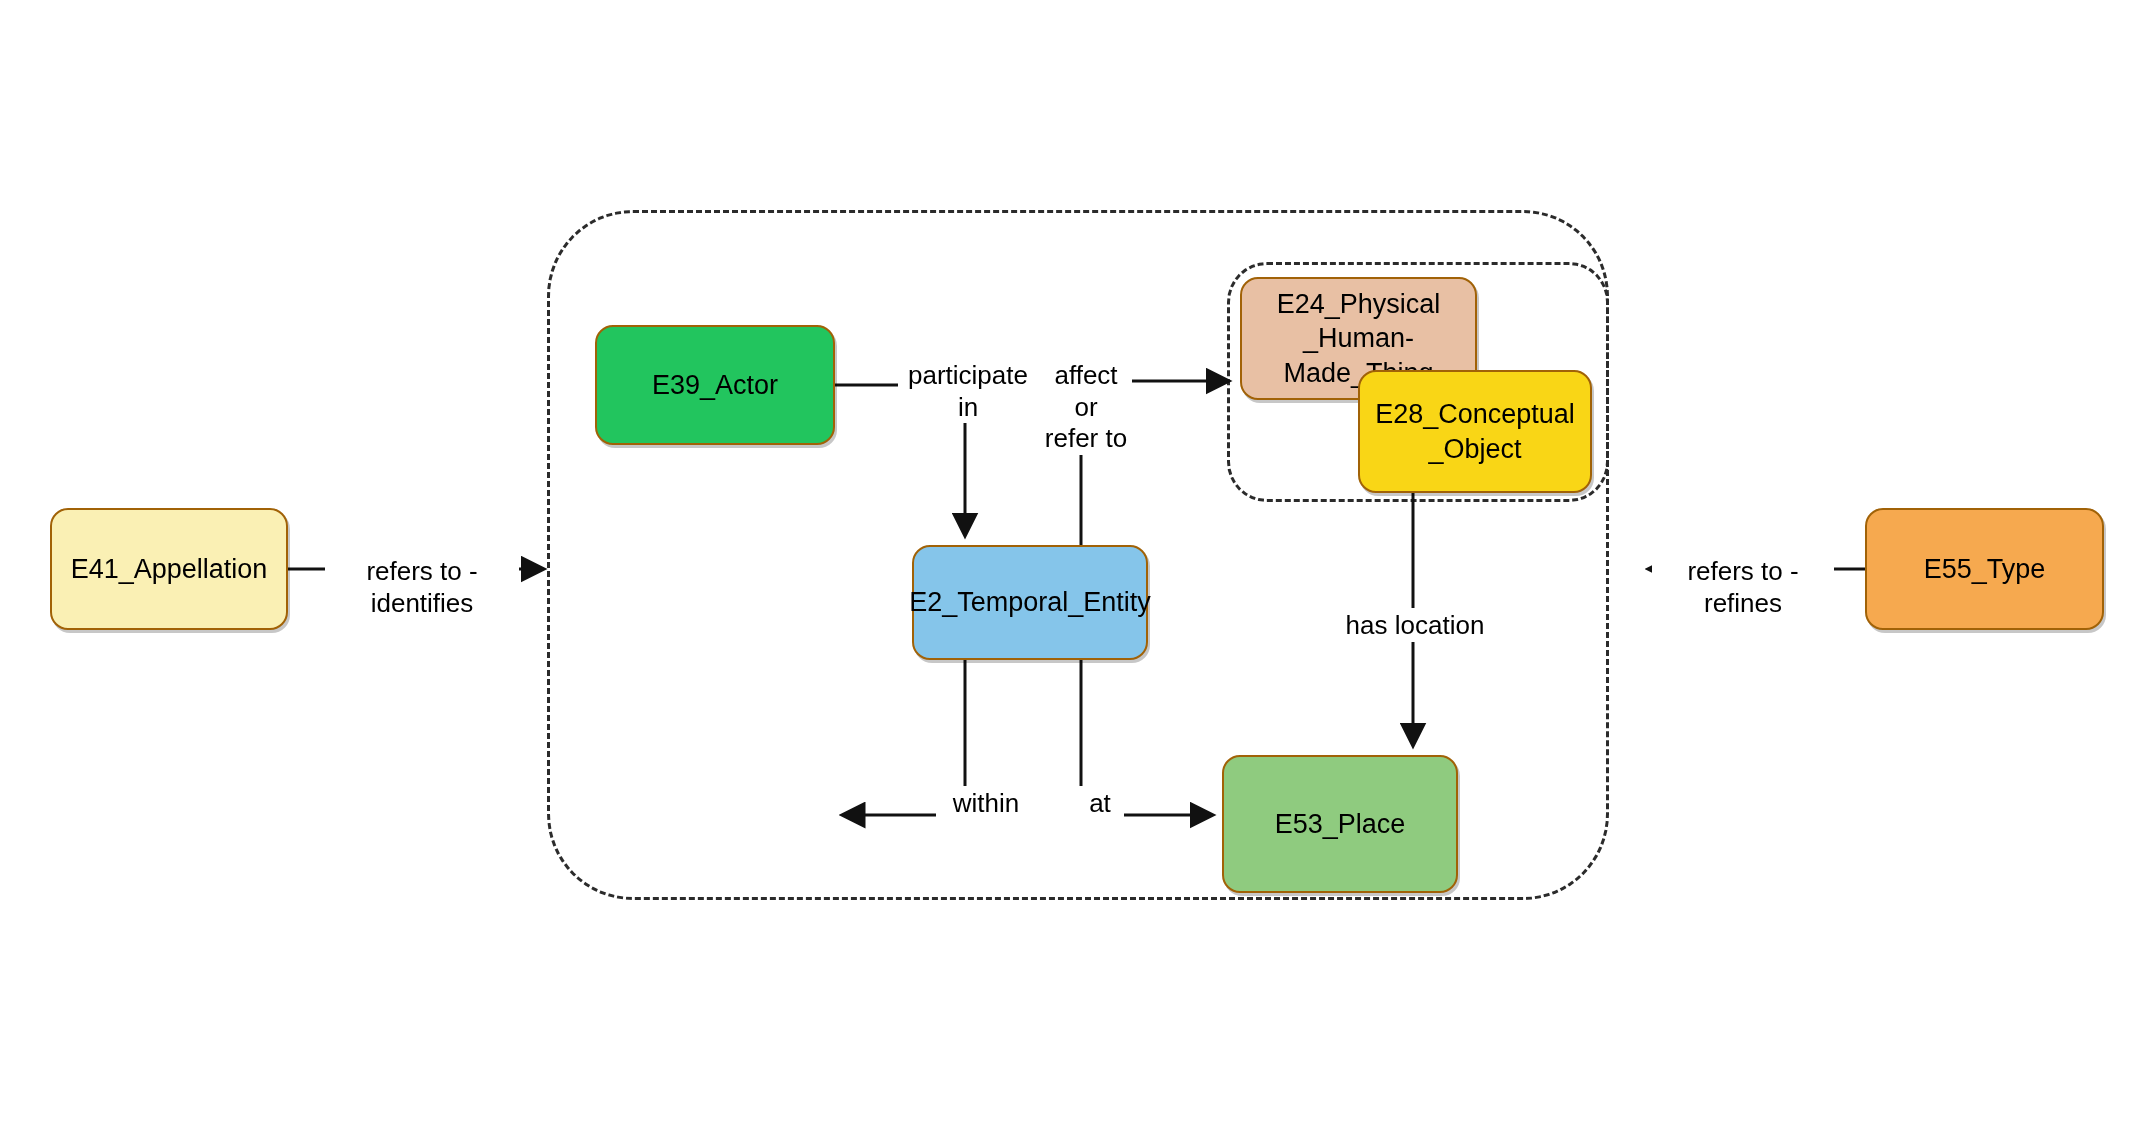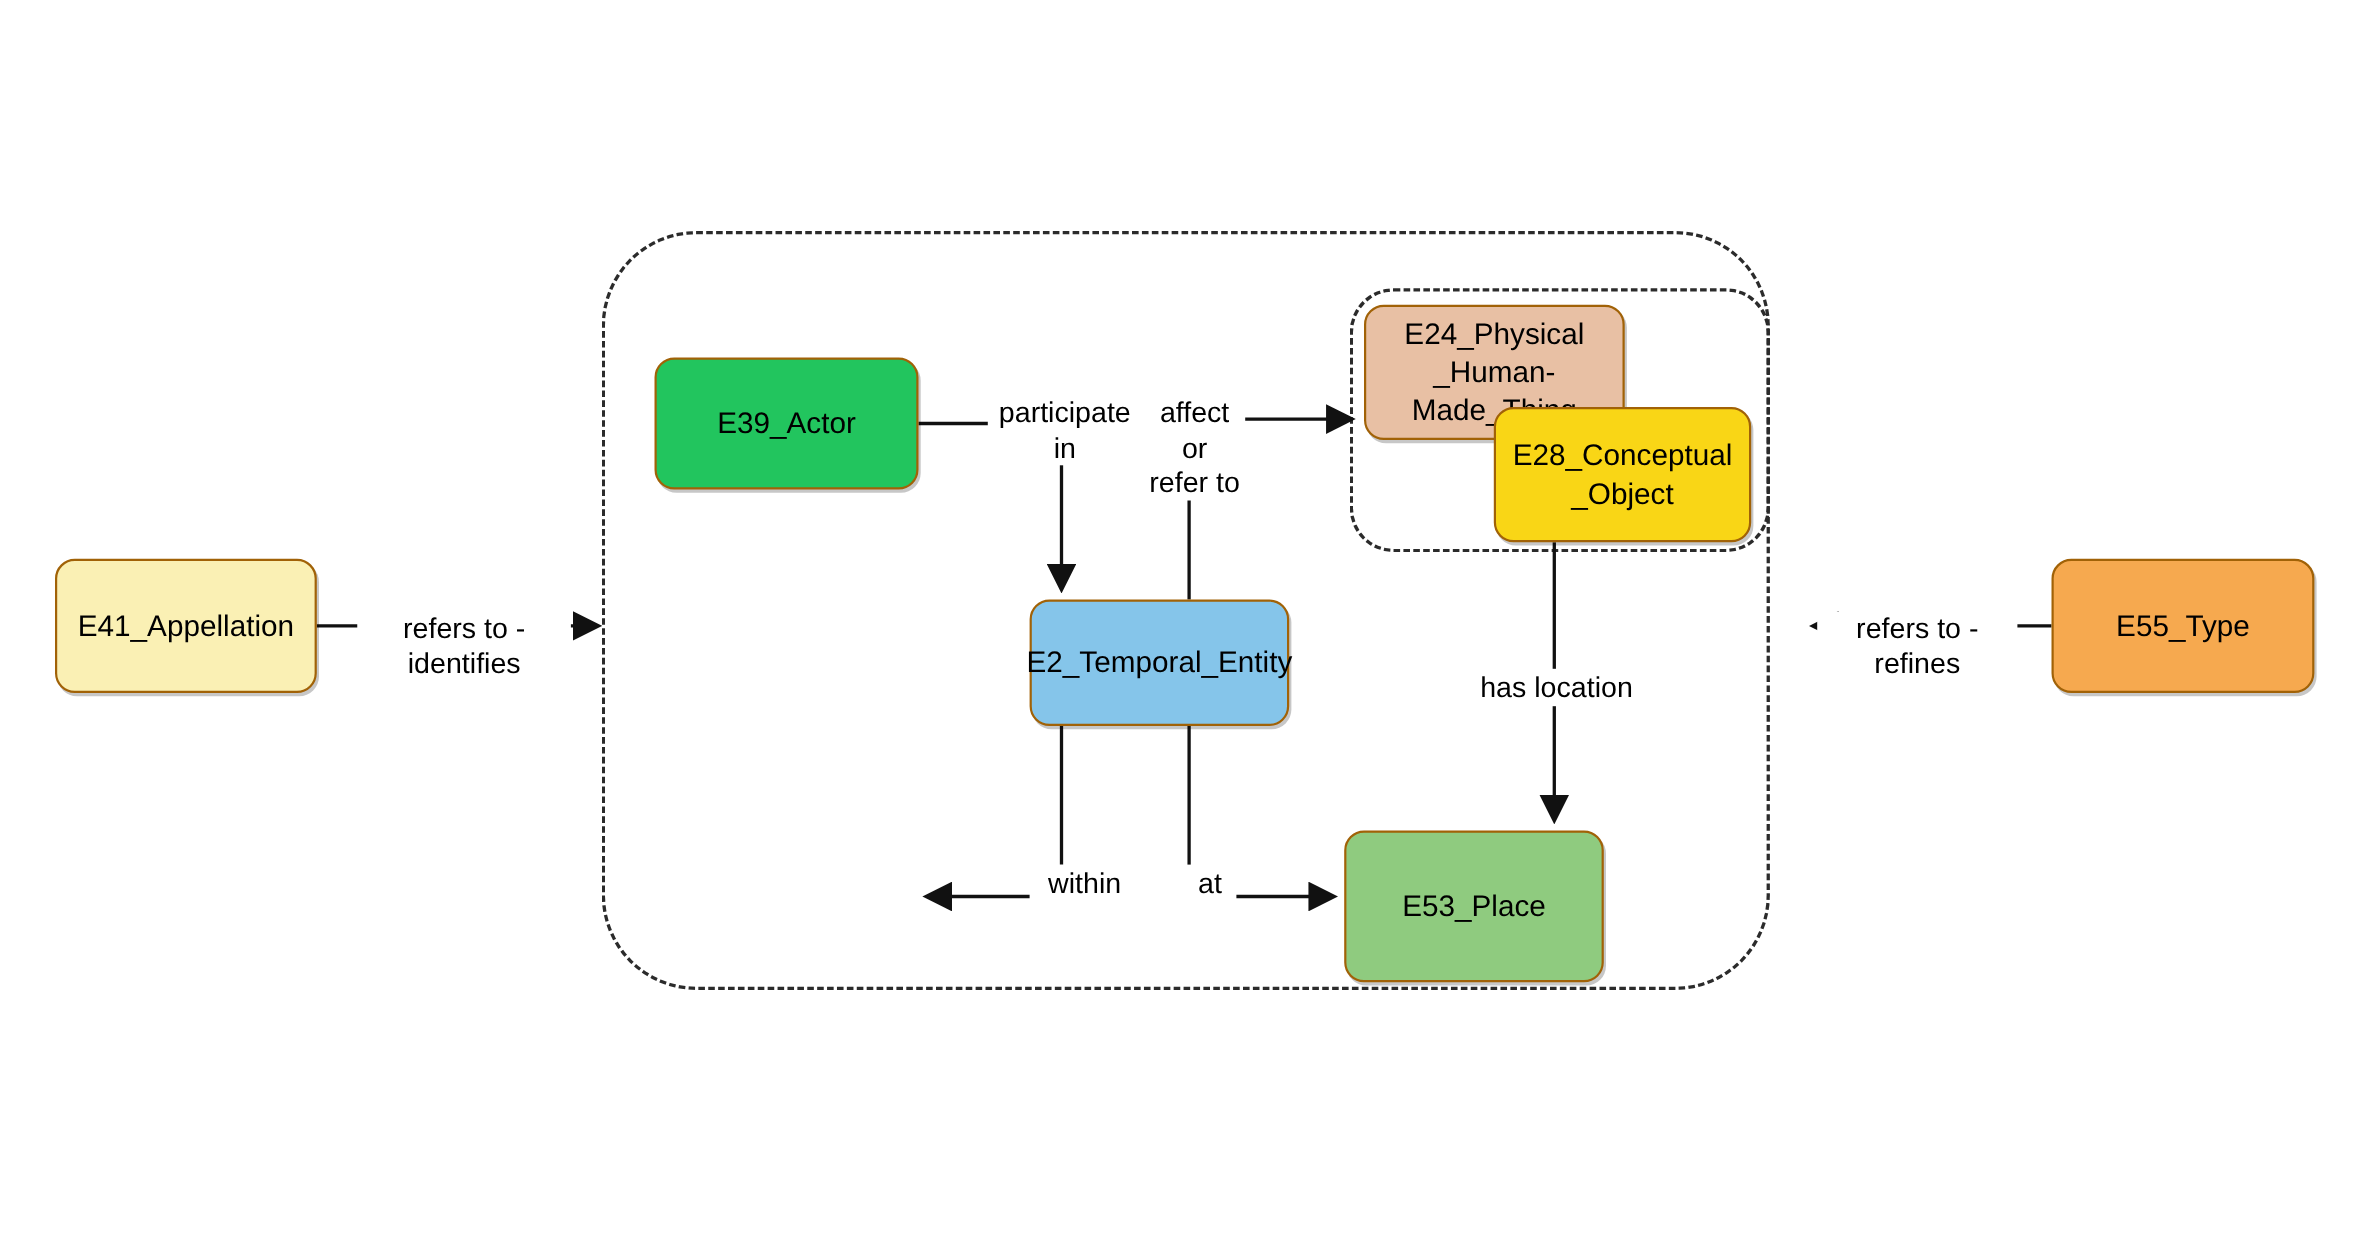--- a/index.html
+++ b/index.html
@@ -108,21 +108,21 @@
   <div class="node" id="node-e24" style="left:1240px; top:277px; width:237px; height:123px; background:#E8C0A4;">
     <span>E24_Physical
 _Human-Made_Thing</span>
   </div>
 
   <div class="node" id="node-e28" style="left:1358px; top:370px; width:234px; height:123px; background:#F9D616;">
     <span>E28_Conceptual
 _Object</span>
   </div>
 
-  <div class="node" id="node-e2" style="left:912px; top:545px; width:236px; height:115px; background:#85C5EA;margin-left:24px;">
+  <div class="node" id="node-e2" style="left:912px; top:545px; width:236px; height:115px; background:#85C5EA;">
     <span>E2_Temporal_Entity</span>
   </div>
 
 
   <div class="node" id="node-e53" style="left:1222px; top:755px; width:236px; height:138px; background:#8FCB7F;">
     <span>E53_Place</span>
   </div>
 
   <div class="node" id="node-e55" style="left:1865px; top:508px; width:239px; height:122px; background:#F6A94F;text-align:right;">
     <span>E55_Type</span>

